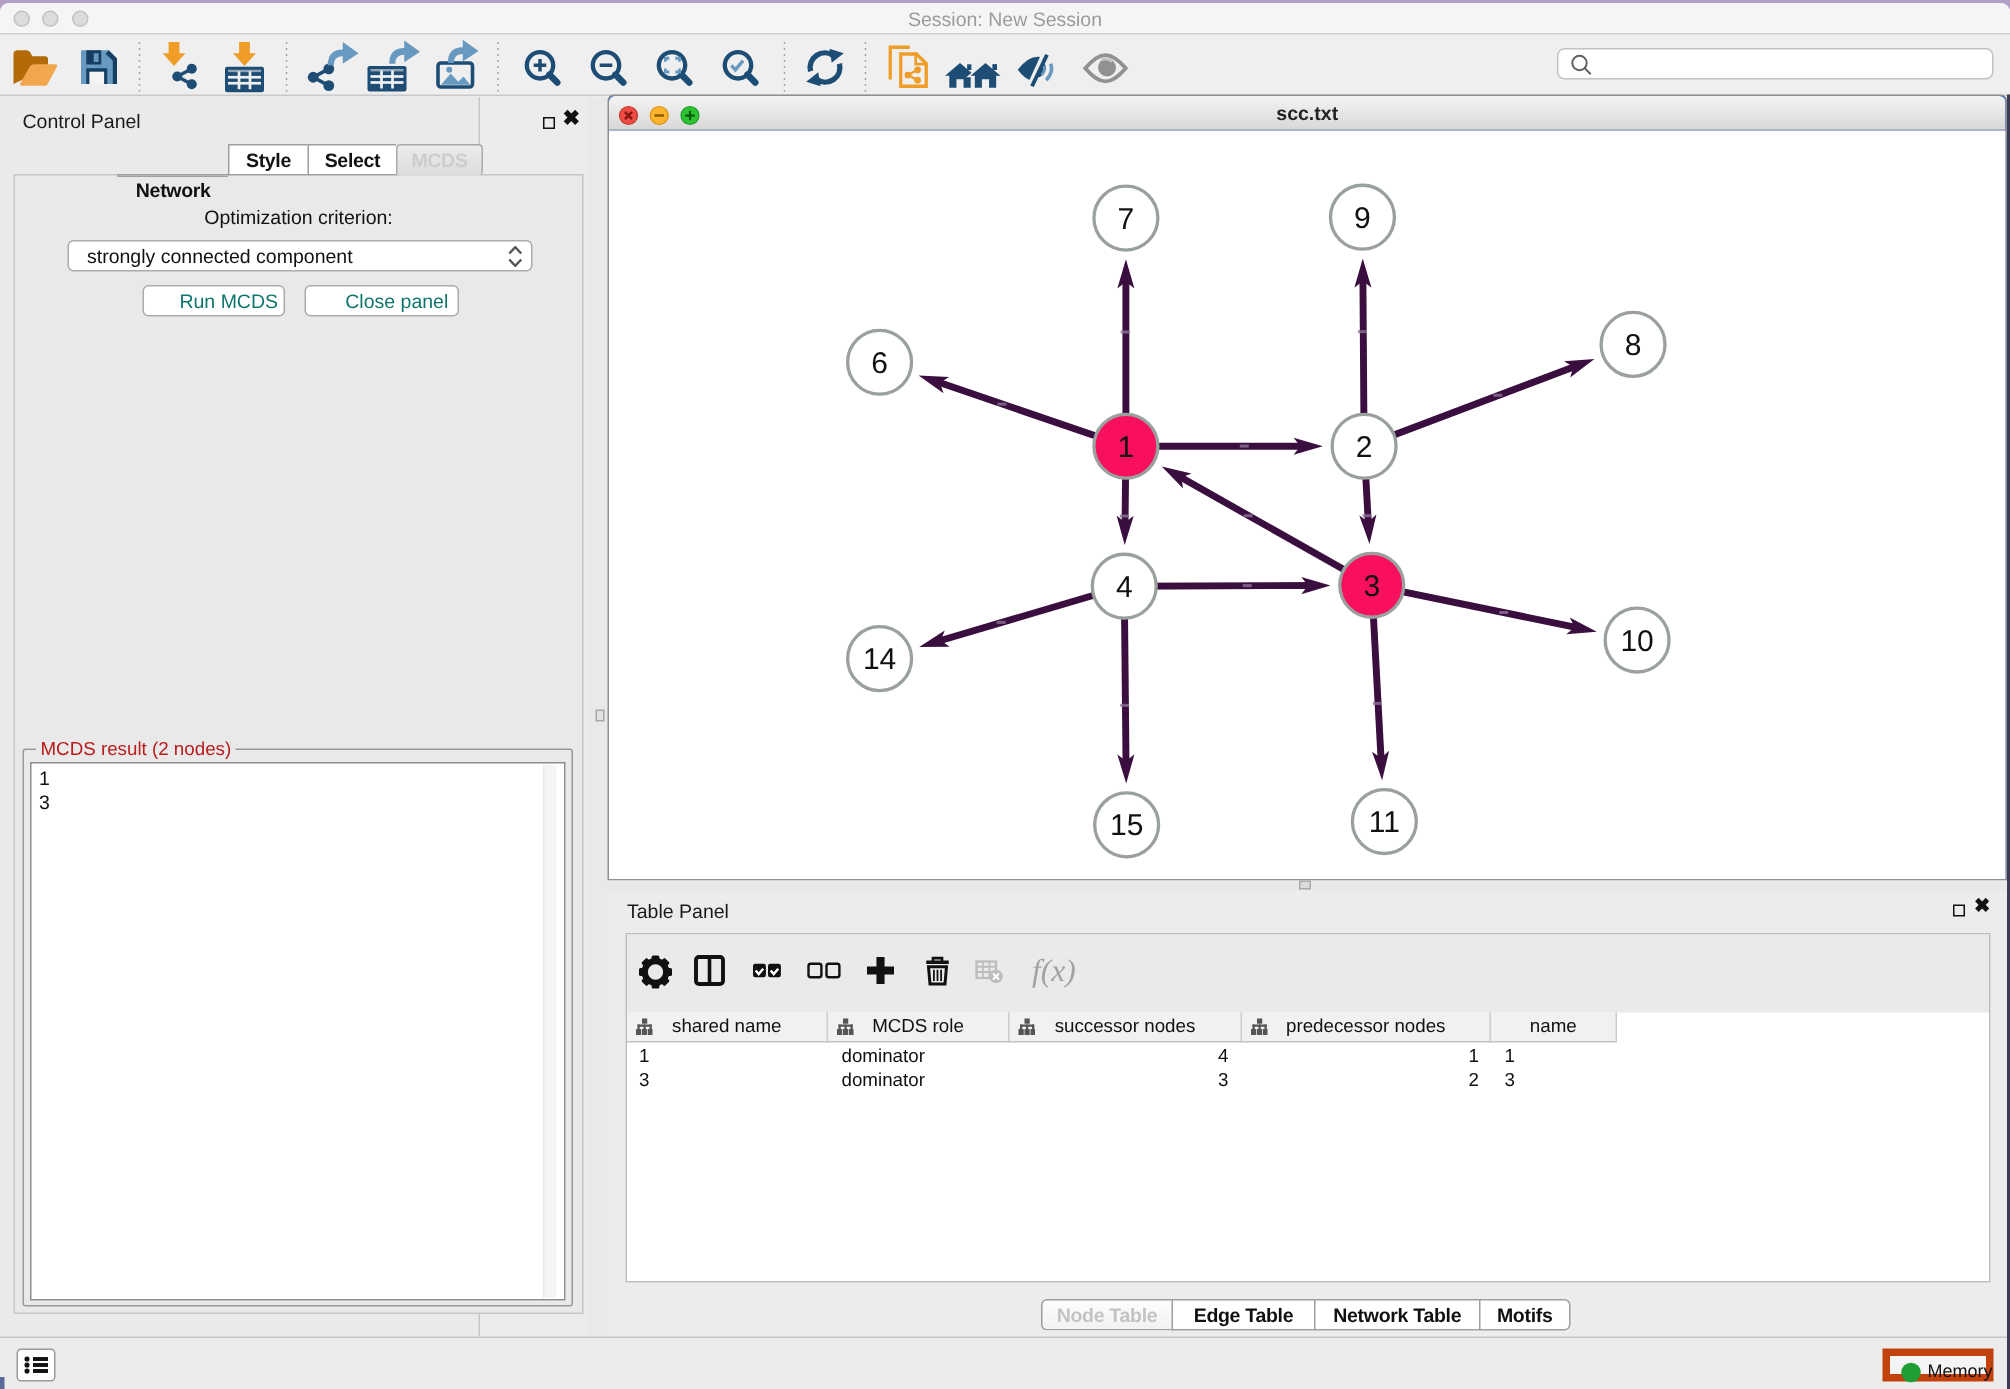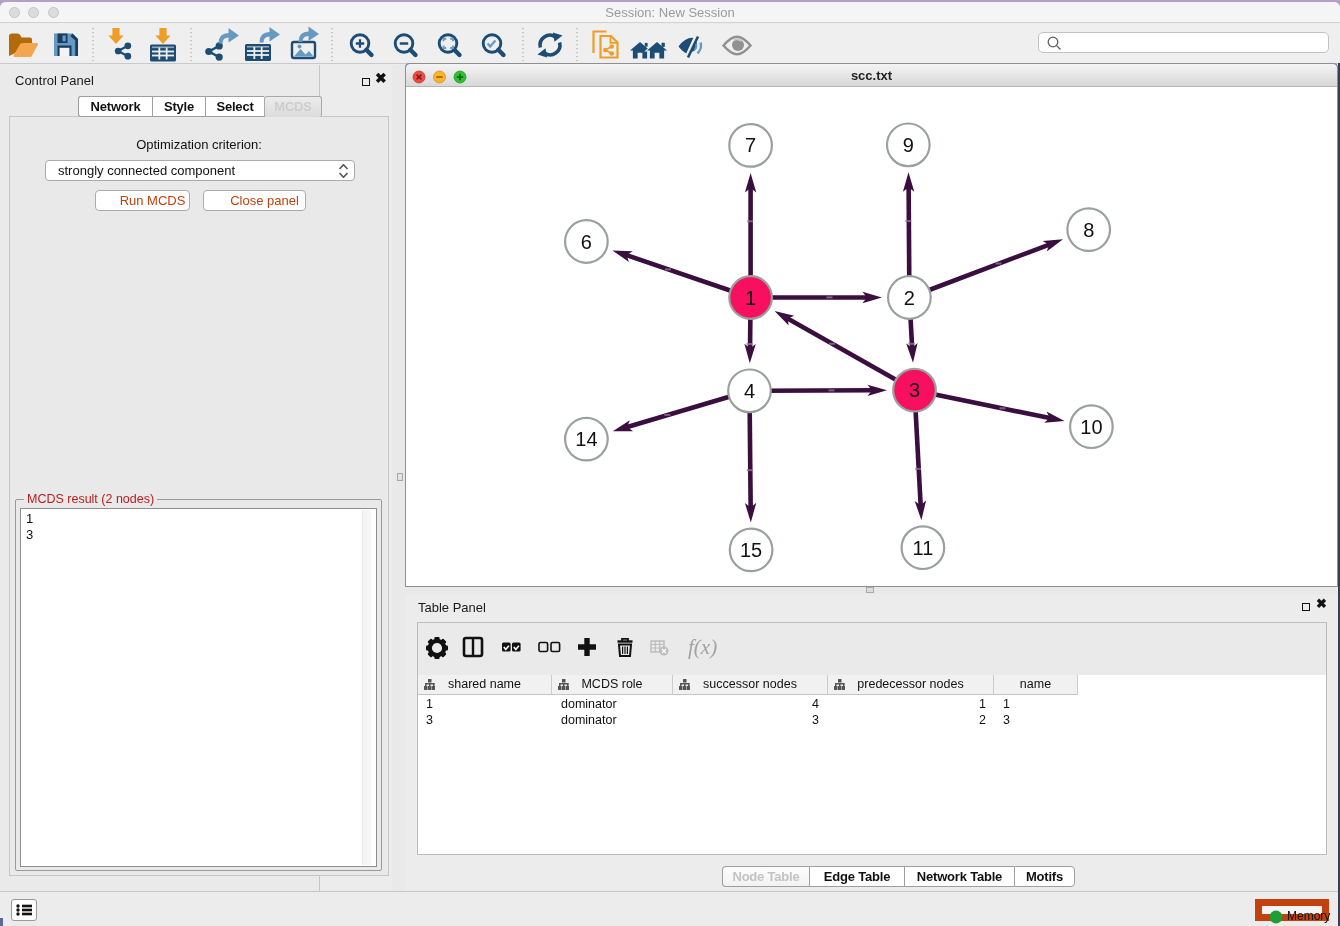--- a/index.html
+++ b/index.html
@@ -14,21 +14,21 @@
 #title { position:absolute; top:3px; left:0; width:1340px; text-align:center; font-size:13px; color:#9b9b9b; }
 
 #toolbar { position:absolute; left:0; top:22px; width:1340px; height:40px; background:#efefef; border-bottom:1px solid #c9c9c9; }
 #search { position:absolute; left:1038px; top:8px; width:291px; height:21px; background:#fff; border:1px solid #c2c2c2; border-radius:5px; }
 
 #cpanel { position:absolute; left:0; top:63px; width:320px; height:826px; background:#eaeaea; border-right:1px solid #c6c6c6; }
 #cphead { position:absolute; left:15px; top:8px; font-size:13px; color:#1a1a1a; }
 #cpbody { position:absolute; left:9px; top:51px; width:380px; height:760px; background:#e9e9e9; border:1px solid #c6c6c6; }
 .tabs { position:absolute; top:31px; left:78px; height:21px; display:flex; font-size:13px; font-weight:bold; letter-spacing:-0.2px; z-index:5; }
 .tab { background:#fff; border:1px solid #9f9f9f; border-right:none; line-height:19px; color:#111; text-align:center; }
-.tab.first { border-radius:3px 0 0 3px; }
+.tab.first { border-radius:3px 0 0 3px;margin-top:20px; }
 .tab.sel { background:linear-gradient(#ececec,#dcdcdc); color:#cdcdcd; border:1px solid #a9a9a9; border-bottom:none; border-radius:3px 3px 3px 0;text-align:center; }
 
 #vsplit { position:absolute; left:392px; top:63px; width:13px; height:826px; background:#e9e9e9; }
 #vhandle { position:absolute; left:5px; top:408px; width:6px; height:8px; background:#e2e2e2; border:1px solid #a8a8a8; }
 
 #netwin { position:absolute; left:405px; top:61px; width:933px; height:524px; border:1px solid #8f8f8f; border-radius:4px 4px 0 0; background:#1d4ed8; }
 #nettitle { position:absolute; left:0; top:0; width:100%; height:23px; background:linear-gradient(#f4f4f4,#d8d8d8); border-bottom:1px solid #b5b5b5; border-radius:4px 4px 0 0; }
 #nettitle .t { position:absolute; width:100%; text-align:center; top:4px; font-size:13px; font-weight:bold; color:#222; }
 #canvas { position:absolute; left:0; top:23px; width:931px; height:499px; background:#fff; }
 #hsplit { position:absolute; left:405px; top:585px; width:933px; height:7px; background:#e9e9e9; }
@@ -46,29 +46,29 @@
   linear-gradient(#555,#555) 4px 7px/3.5px 4px no-repeat,
   linear-gradient(#555,#555) 8px 7px/3.5px 4px no-repeat,
   linear-gradient(#555,#555) 1px 4px/9.5px 1.5px no-repeat,
   linear-gradient(#555,#555) 1px 4px/1.5px 3px no-repeat,
   linear-gradient(#555,#555) 5px 4px/1.5px 3px no-repeat,
   linear-gradient(#555,#555) 9px 4px/1.5px 3px no-repeat; }
 .trow { position:absolute; left:0; width:660px; height:16px; font-size:12.5px; color:#111; }
 .trow span { position:absolute; top:0; line-height:16px; }
 #ttabs { position:absolute; left:289px; top:272px; height:21px; display:flex; font-size:13px; font-weight:bold; letter-spacing:-0.2px; }
 .ttab { background:#fff; border:1px solid #9f9f9f; border-right:none; line-height:19px; color:#111; text-align:center; }
-.ttab.tfirst { border-radius:4px 0 0 4px;margin-left:28px; }
+.ttab.tfirst { border-radius:4px 0 0 4px; }
 .ttab.tlast { border-right:1px solid #9f9f9f; border-radius:0 4px 4px 0; }
 .ttab.tsel { background:linear-gradient(#fdfdfd,#f2f2f2); color:#c3c3c3; }
 
 #statusbar { position:absolute; left:0; top:889px; width:1340px; height:35px; background:#ececec; border-top:1px solid #c6c6c6; }
-#memory { position:absolute; left:1255px; top:7px; width:74px; height:22px; background:#f4f4f4; border:7px solid #c2410c; font-size:12px; color:#111; }
+#memory { position:absolute; left:1255px; top:7px; width:74px; height:22px; background:#f4f4f4; border:5px solid #c2410c; font-size:12px; color:#111; }
 #listbtn { position:absolute; left:11px; top:7px; width:26px; height:22px; background:#fdfdfd; border:1px solid #9a9a9a; border-radius:3px; }
 #dropdown { position:absolute; left:35px; top:43px; width:310px; height:21px; background:#fff; border:1px solid #ababab; border-radius:4px; font-size:13px; color:#111; line-height:19px; padding-left:12px; }
-.cbtn { position:absolute; height:21px; background:#fff; border:1px solid #ababab; border-radius:4px; font-size:13px; color:#c2410c; line-height:19px; text-align:center;padding-left:20px; }
+.cbtn { position:absolute; height:21px; background:#fff; border:1px solid #ababab; border-radius:4px; font-size:13px; color:#0f766e; line-height:19px; text-align:center;padding-left:20px; }
 #mcdsbox { position:absolute; left:5px; top:382px; width:367px; height:372px; border:1px solid #9a9a9a; border-radius:2px; }
 #mcdsleg { position:absolute; left:8px; top:-8px; background:#e9e9e9; font-size:12.5px; color:#b91c1c; padding:0 3px; line-height:15px; }
 #mcdstext { position:absolute; left:4px; top:8px; width:357px; height:359px; background:#fff; border:1px solid #8e8e8e; font-size:13px; color:#111; padding:2px 0 0 5px; line-height:16px; }
 #mcdsscroll { position:absolute; right:5px; top:1px; width:9px; height:355px; background:#f5f5f5; border-left:1px solid #e9e9e9; }
 </style>
 </head>
 <body>
 <div id="win">
   <div id="titlebar">
     <div class="tl" style="left:9px"></div>

